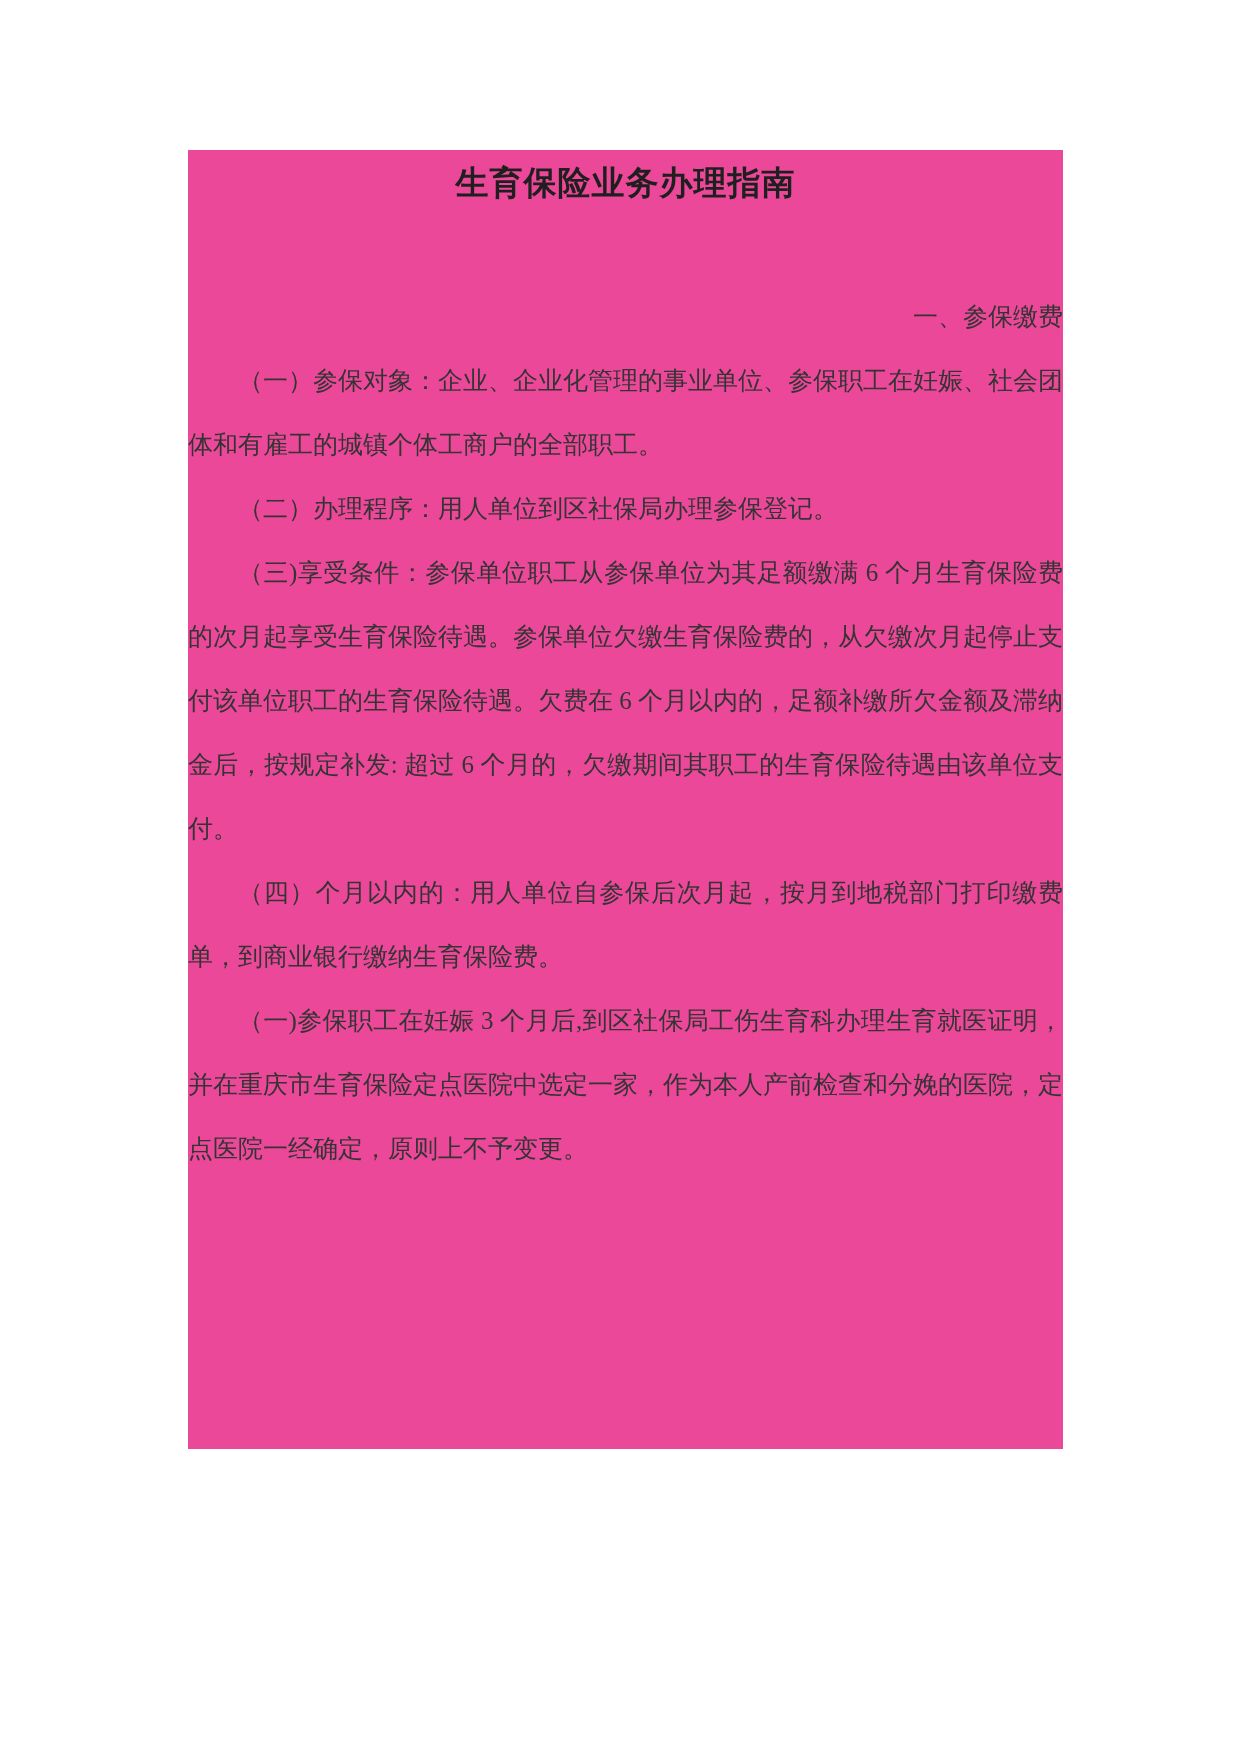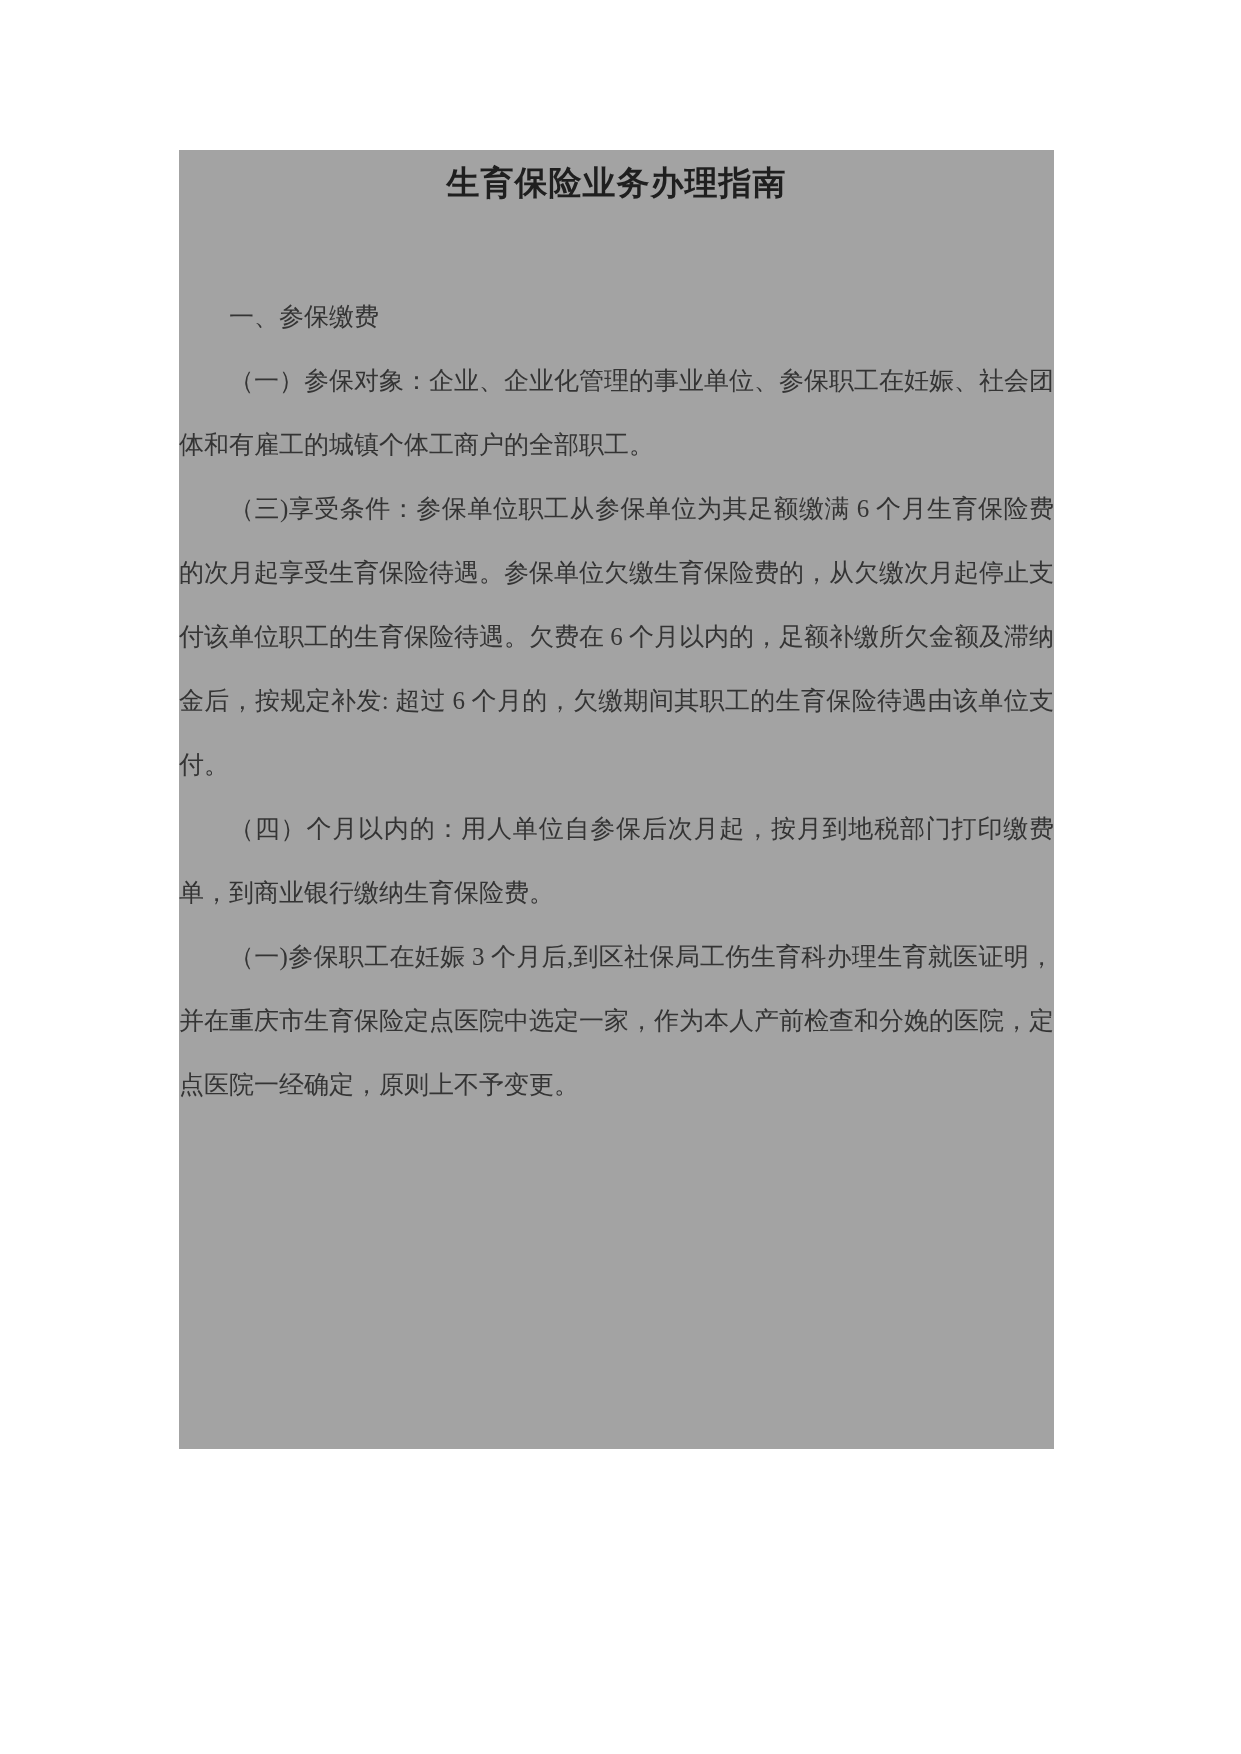--- a/index.html
+++ b/index.html
@@ -10,25 +10,25 @@
   .page {
     position: relative;
     width: 1241px;
     height: 1754px;
     background: #ffffff;
     overflow: hidden;
     font-family: "Liberation Serif", "DejaVu Serif", serif;
   }
   .text-block {
     position: absolute;
-    left: 179px;
+    left: 188px;
     top: 150px;
     width: 875px;
     height: 1299px;
-    background: #a3a3a3;
+    background: #ec4899;
   }
   .doc-title {
     margin: 0;
     padding-top: 12px;
     font-size: 33px;
     line-height: 42px;
     font-weight: bold;
     text-align: center;
     color: #1f1f1f;
     letter-spacing: 1px;
@@ -39,30 +39,31 @@
   .para {
     margin: 0;
     font-size: 25px;
     line-height: 64px;
     color: #343434;
     text-align: justify;
     text-indent: 2em;
     word-break: break-all;
   }
   .para.section {
-    text-align: left;
+    text-align: right;
   }
 </style>
 </head>
 <body>
 
 <div class="page">
   <div class="text-block">
     <h1 class="doc-title">生育保险业务办理指南</h1>
     <div class="doc-body">
       <p class="para section">一、参保缴费</p>
       <p class="para">（一）参保对象：企业、企业化管理的事业单位、参保职工在妊娠、社会团体和有雇工的城镇个体工商户的全部职工。</p>
+      <p class="para">（二）办理程序：用人单位到区社保局办理参保登记。</p>
       <p class="para">（三)享受条件：参保单位职工从参保单位为其足额缴满 6 个月生育保险费的次月起享受生育保险待遇。参保单位欠缴生育保险费的，从欠缴次月起停止支付该单位职工的生育保险待遇。欠费在 6 个月以内的，足额补缴所欠金额及滞纳金后，按规定补发: 超过 6 个月的，欠缴期间其职工的生育保险待遇由该单位支付。</p>
       <p class="para">（四）个月以内的：用人单位自参保后次月起，按月到地税部门打印缴费单，到商业银行缴纳生育保险费。</p>
       <p class="para">（一)参保职工在妊娠 3 个月后,到区社保局工伤生育科办理生育就医证明，并在重庆市生育保险定点医院中选定一家，作为本人产前检查和分娩的医院，定点医院一经确定，原则上不予变更。</p>
     </div>
   </div>
 </div>
 
 </body></html>

